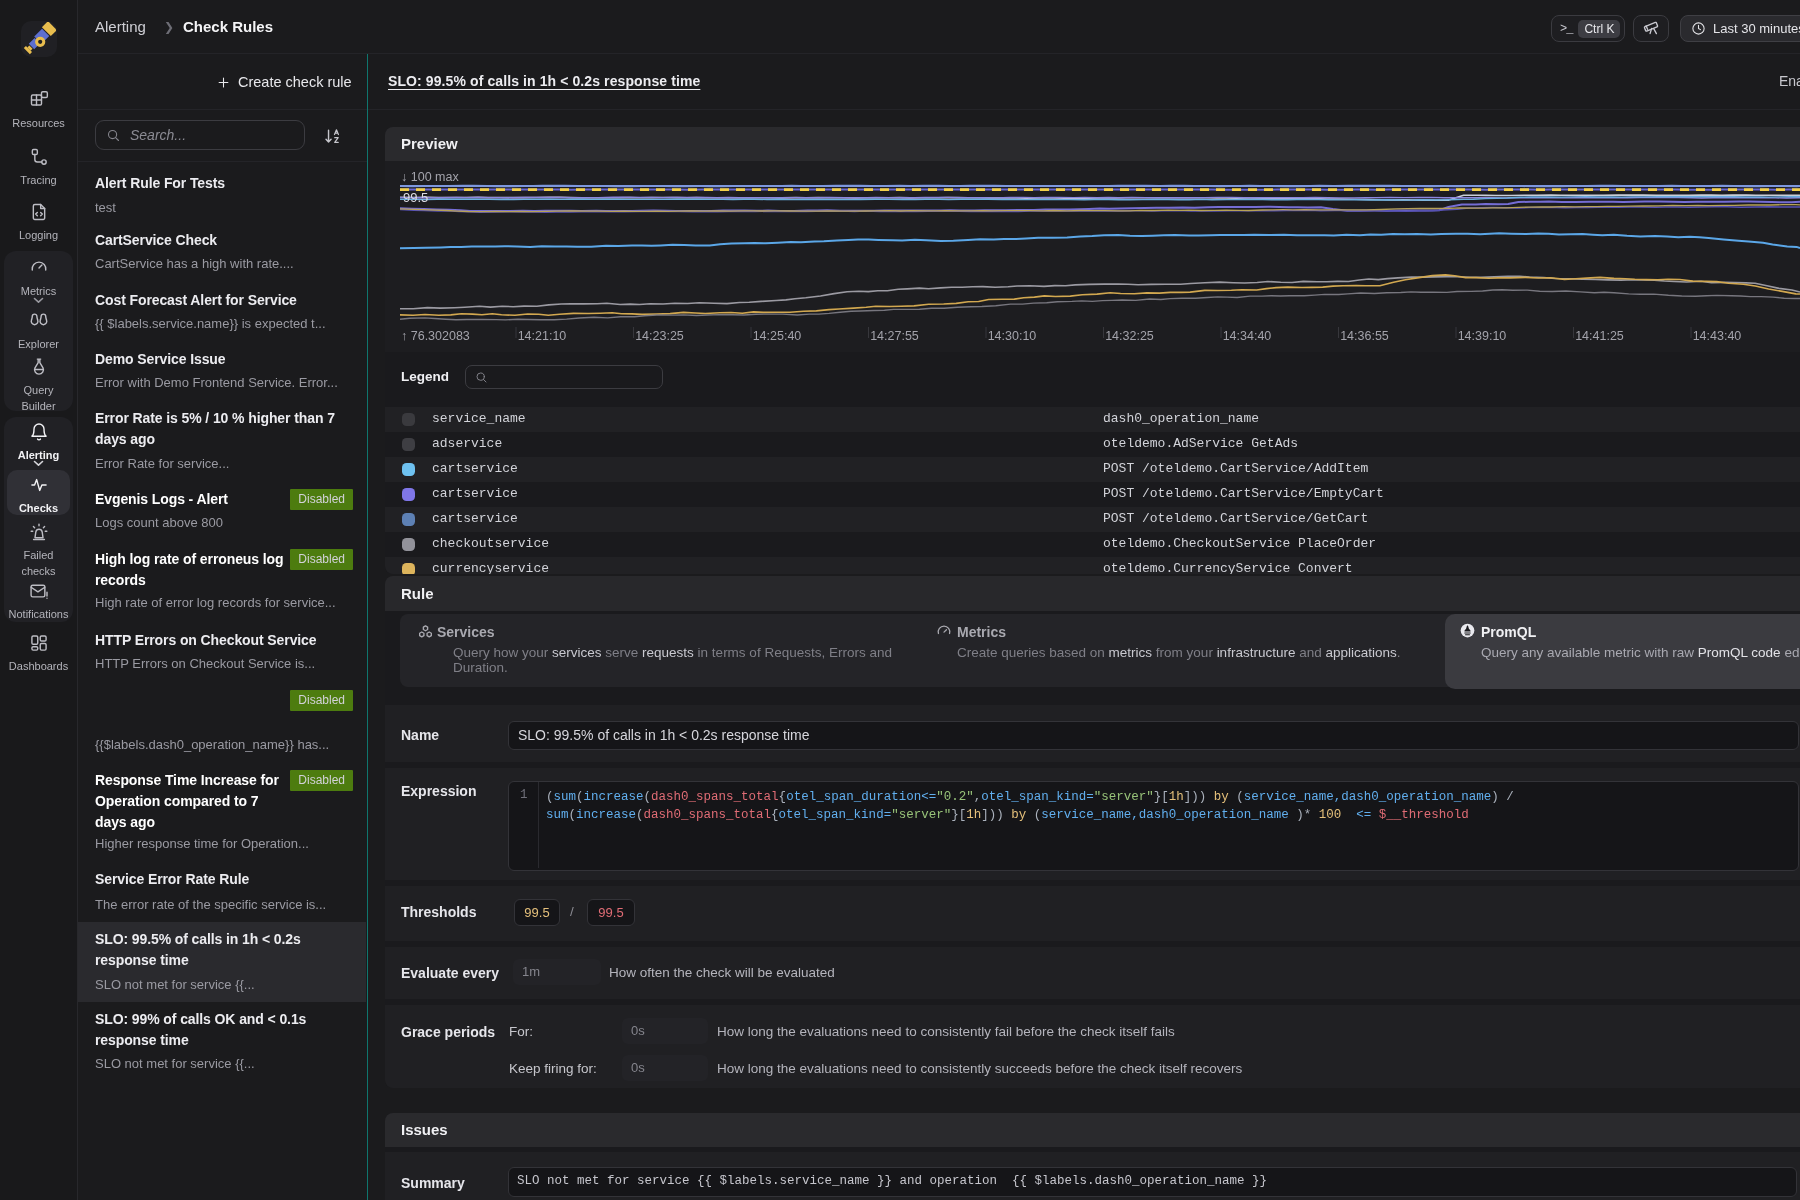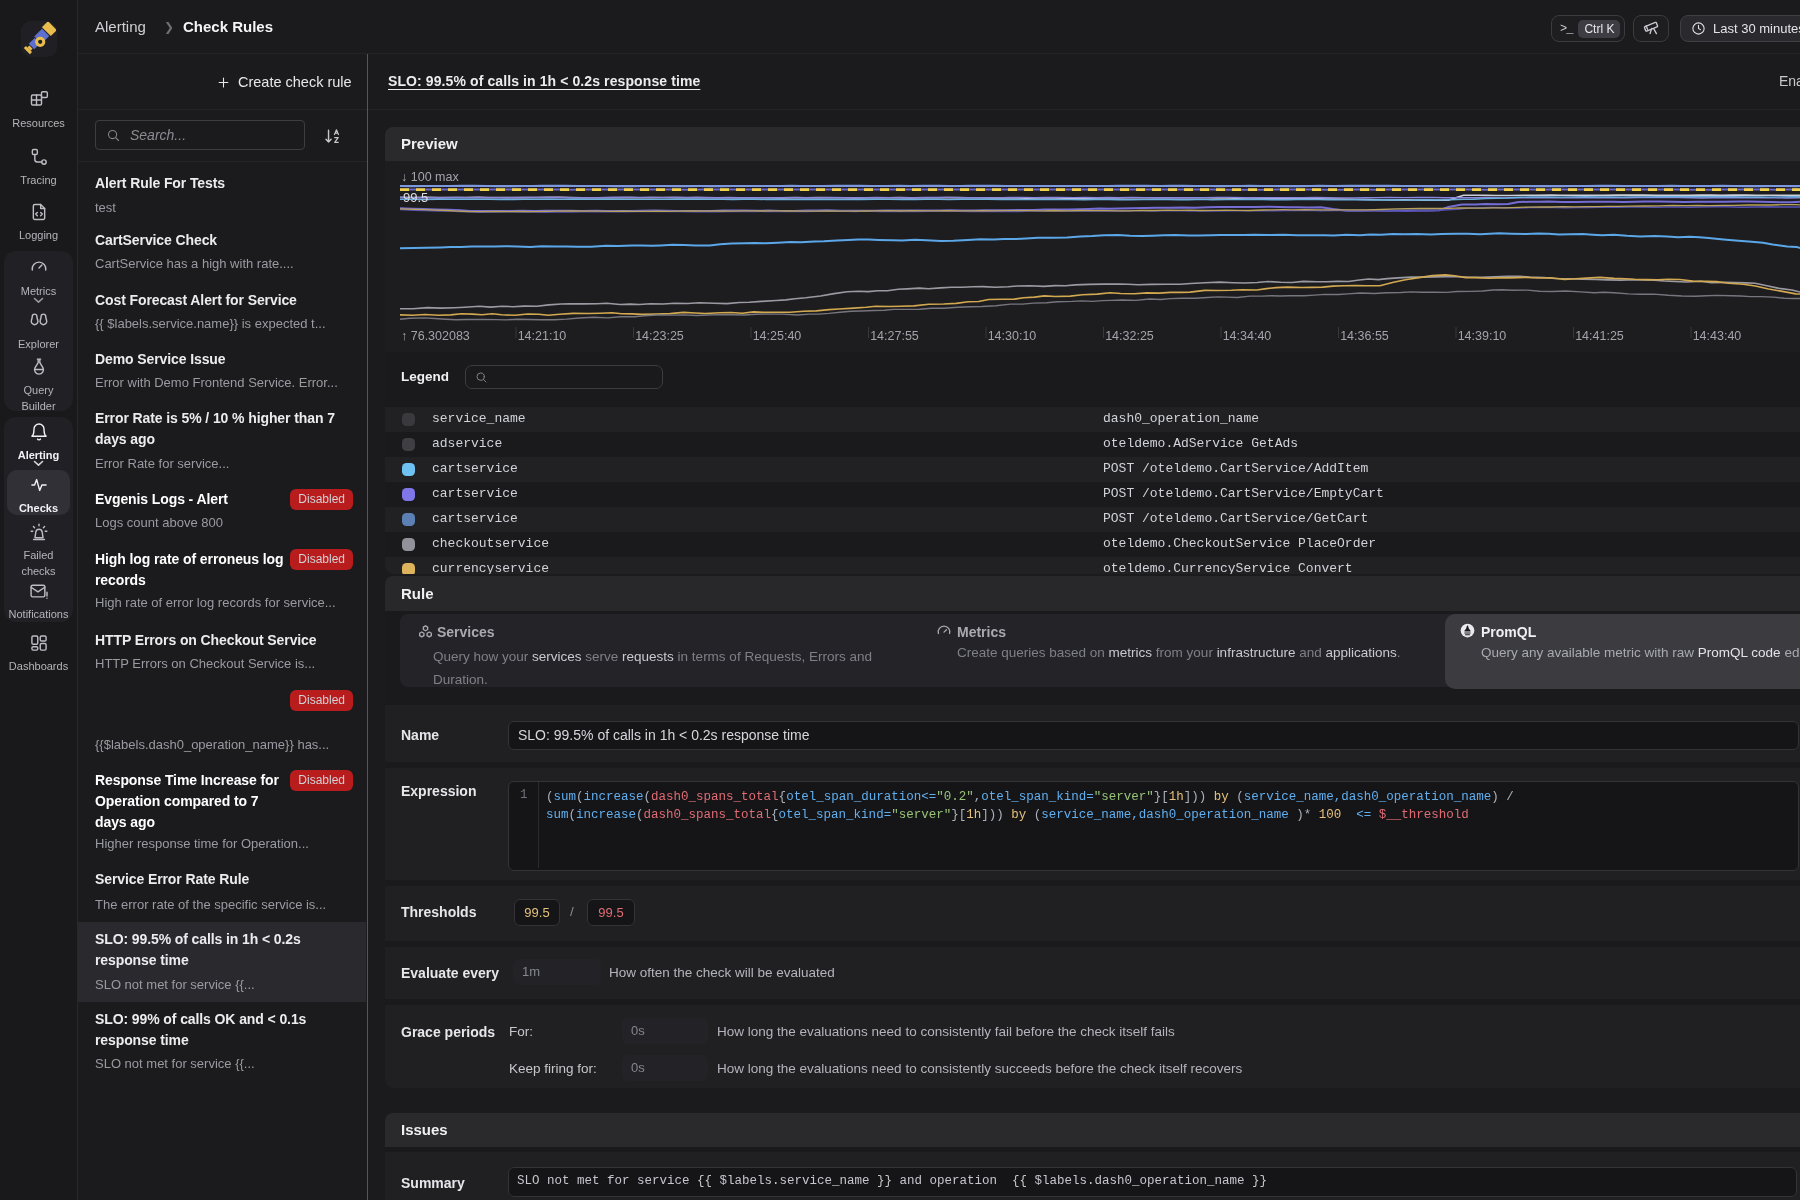--- a/index.html
+++ b/index.html
@@ -17,21 +17,21 @@
 
 #topbar{position:absolute;left:78px;top:0;width:1722px;height:54px;}
 .crumb{position:absolute;top:0;height:54px;line-height:54px;font-size:15px;}
 .btn{position:absolute;top:15px;height:25px;border:1px solid #3b3b40;border-radius:8px;background:#1e1e21;display:flex;align-items:center;color:#c9c9d0;}
 
 #listpanel{position:absolute;left:78px;top:54px;width:289px;height:1146px;background:#1b1b1d;border-right:1px solid #0f766e;}
 .ltitle{position:absolute;left:17px;width:260px;font-size:14px;font-weight:700;color:#ececf0;line-height:21px;letter-spacing:-.1px;}
 .ltitle div{white-space:nowrap;}
 .ltitle.dis{color:#ffffff;}
 .ldesc{position:absolute;left:17px;width:262px;font-size:13px;color:#9a9aa2;line-height:20px;white-space:nowrap;overflow:hidden;}
-.badge{position:absolute;height:21px;line-height:21px;padding:0 8px;background:#b91c1c;border-radius:6px;font-size:12px;color:#d2d2d8;}
+.badge{position:absolute;height:21px;line-height:21px;padding:0 8px;background:#4d7c0f;border-radius:1px;font-size:12px;color:#d2d2d8;}
 
 #main{position:absolute;left:368px;top:54px;width:1432px;height:1146px;background:#1b1b1d;}
 .panel{position:absolute;left:17px;width:1430px;background:#1a1a1d;border-radius:8px;overflow:hidden;}
 .phead{position:absolute;left:0;top:0;width:100%;height:34px;background:#2a2a2d;font-size:15px;font-weight:700;color:#f0f0f3;line-height:34px;}
 .phead span{margin-left:16px;}
 .rowstrip{position:absolute;left:0;width:100%;background:#202023;}
 .flabel{position:absolute;left:16px;font-size:14px;font-weight:700;color:#e6e6eb;}
 .finput{position:absolute;background:#151518;border:1px solid #333338;border-radius:6px;}
 .ghostinput{position:absolute;background:#232327;border-radius:6px;font-size:13px;color:#85858d;}
 .desc{position:absolute;font-size:13.5px;color:#b4b4bc;}
@@ -140,21 +140,21 @@
 </div>
 <div id="listpanel">
 <div class="abs" style="left:0;top:0;width:289px;height:55px;border-bottom:1px solid #242428"></div>
 <div class="abs" style="left:138px;top:20px;display:flex;align-items:center;color:#e8e8ec">
         <svg width="15" height="15" viewBox="0 0 24 24" fill="none" stroke="currentColor" stroke-width="1.7" stroke-linecap="round" stroke-linejoin="round">
           <path d="M12 5v14M5 12h14"></path>
         </svg>
         <span style="font-size:14.5px;margin-left:7px">Create check rule</span>
       </div>
 <div class="abs" style="left:0;top:55px;width:289px;height:52px;border-bottom:1px solid #242428"></div>
-<div class="abs" style="left:17px;top:66px;width:210px;height:30px;border:1px solid #3c3c41;border-radius:4px;box-sizing:border-box;display:flex;align-items:center;color:#85858d">
+<div class="abs" style="left:17px;top:66px;width:210px;height:30px;border:1px solid #3c3c41;border-radius:9px;box-sizing:border-box;display:flex;align-items:center;color:#85858d">
         <span style="margin-left:10px;display:flex">
           <svg width="15" height="15" viewBox="0 0 24 24" fill="none" stroke="currentColor" stroke-width="1.7" stroke-linecap="round" stroke-linejoin="round">
             <circle cx="10.5" cy="10.5" r="6.5"></circle>
             <path d="m15.4 15.4 4.6 4.6"></path>
           </svg>
         </span>
         <span style="font-style:italic;font-size:14px;margin-left:9px;color:#8b8b93">Search...</span>
       </div>
 <div class="abs" style="left:245px;top:73px;color:#c6c6cc"><svg width="19" height="19" viewBox="0 0 24 24" fill="none" stroke="currentColor" stroke-width="1.8" stroke-linecap="round" stroke-linejoin="round">
           <path d="M7 4v15M7 19l-3.2-3.4M7 19l3.2-3.4"></path>
@@ -316,21 +316,21 @@
 </div>
 <div class="panel" style="top:522px;height:512px">
 <div class="phead" style="height:35px;line-height:35px;background:#28282b"><span>Rule</span></div>
 <div class="abs" style="left:15px;top:38px;width:1410px;height:73px;background:#242428;border-radius:8px"></div>
 <div class="abs" style="left:31px;top:47px;color:#a9a9b0;display:flex">
           <svg width="19" height="19" viewBox="0 0 24 24" fill="none" stroke="currentColor" stroke-width="1.7" stroke-linecap="round" stroke-linejoin="round">
             <path d="M12 3.6l2.7 1.55v3.1L12 9.8 9.3 8.25v-3.1zM7.3 11.4l2.7 1.55v3.1L7.3 17.6 4.6 16.05v-3.1zM16.7 11.4l2.7 1.55v3.1l-2.7 1.55-2.7-1.55v-3.1z"></path>
           </svg>
         </div>
 <div class="abs" style="left:52px;top:48px;font-size:14px;font-weight:700;color:#a9a9b0">Services</div>
-<div class="abs" style="left:48px;top:69px;width:450px;font-size:13.5px;line-height:23px;color:#7f7f87">Query how your <b style="color:#c9c9d0;font-weight:400">services</b> serve <b style="color:#c9c9d0;font-weight:400">requests</b> in terms of Requests, Errors and Duration.</div>
+<div class="abs" style="left:68px;top:69px;width:450px;font-size:13.5px;line-height:15px;color:#7f7f87">Query how your <b style="color:#c9c9d0;font-weight:400">services</b> serve <b style="color:#c9c9d0;font-weight:400">requests</b> in terms of Requests, Errors and Duration.</div>
 <div class="abs" style="left:550px;top:47px;color:#a9a9b0;display:flex">
           <svg width="18" height="18" viewBox="0 0 24 24" fill="none" stroke="currentColor" stroke-width="1.7" stroke-linecap="round" stroke-linejoin="round">
             <path d="M19.4 14A7.7 7.7 0 1 0 4.6 14"></path>
             <path d="M12 12.2l3.3-3.3"></path>
           </svg>
         </div>
 <div class="abs" style="left:572px;top:48px;font-size:14px;font-weight:700;color:#a9a9b0">Metrics</div>
 <div class="abs" style="left:572px;top:69px;width:460px;font-size:13.5px;color:#7f7f87">Create queries based on <b style="color:#c9c9d0;font-weight:400">metrics</b> from your <b style="color:#c9c9d0;font-weight:400">infrastructure</b> and <b style="color:#c9c9d0;font-weight:400">applications</b>.</div>
 <div class="abs" style="left:1060px;top:38px;width:365px;height:75px;background:#3b3b40;border-radius:10px"></div>
 <div class="abs" style="left:1075px;top:47px;display:flex">

